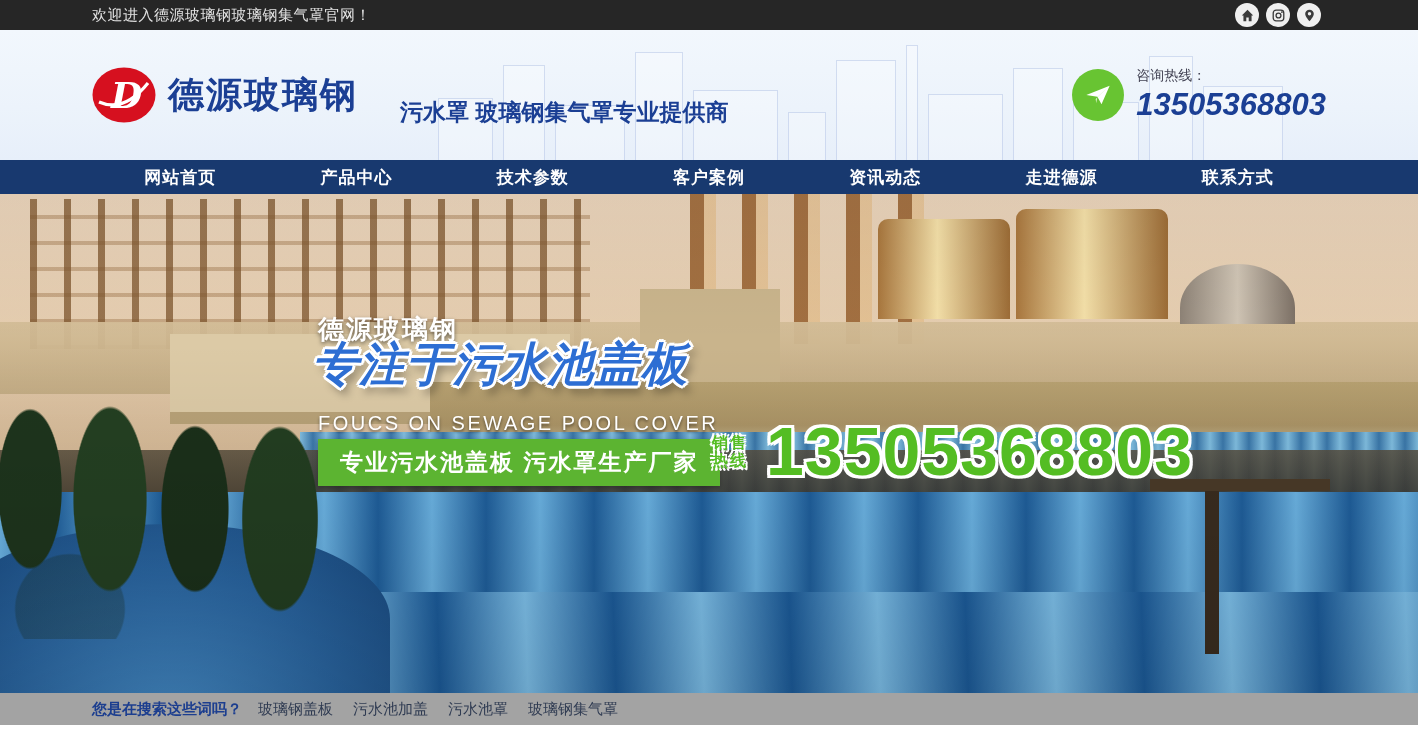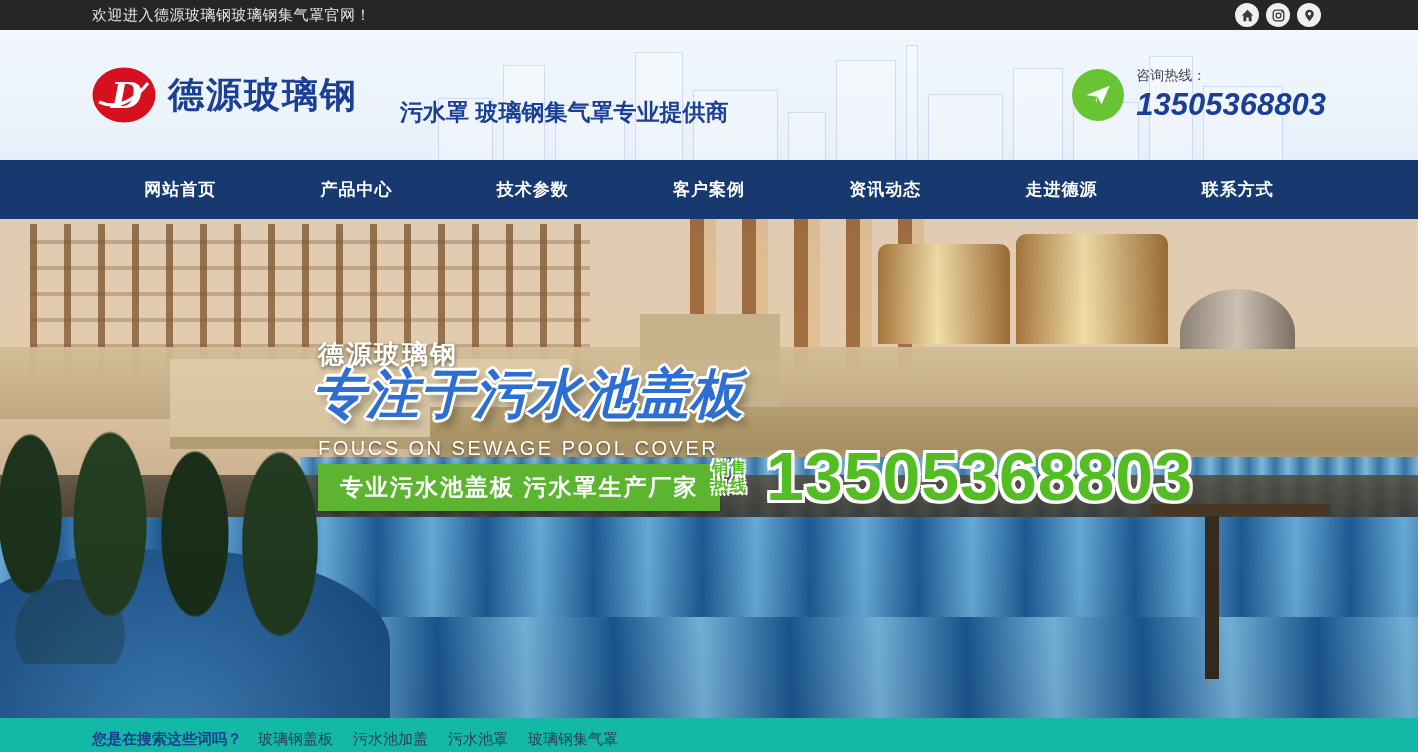--- a/index.html
+++ b/index.html
@@ -30,21 +30,21 @@
   .slogan { margin-left:42px; }
   .slogan-small { font-size:16px; color:#445; margin-bottom:4px; }
   .slogan-big { font-size:23px; font-weight:bold; color:#1b3f94;margin-top:35px; }
   .hotline { margin-left:auto; display:flex; align-items:center; gap:12px; }
   .plane-circle { width:52px; height:52px; border-radius:50%; background:#68c432;
     display:flex; align-items:center; justify-content:center; }
   .hotline-label { font-size:14px; color:#445; margin-bottom:2px; }
   .hotline-number { font-size:31px; font-weight:bold; font-style:italic; color:#1b3f94; }
 
   
-  .nav { height:59px; background:#18396f; }
+  .nav { height:34px; background:#18396f; }
   .nav-inner { width:1234px; margin:0 auto; height:100%; display:flex; }
   .nav-item { flex:1; display:flex; align-items:center; justify-content:center;
     color:#fff; font-size:17px; font-weight:bold; letter-spacing:1px; cursor:pointer; }
 
   
   .banner { position:relative; height:499px; overflow:hidden; cursor:pointer;
     background:linear-gradient(180deg,#e9d3ba 0%,#e4ccae 28%,#d6ba97 52%,#c3a478 72%,#b2976d 100%); }
   .banner * { pointer-events:none; }
   .scene { position:absolute; inset:0; }
   .towers { position:absolute; left:30px; top:5px; width:560px; height:150px;
@@ -86,38 +86,38 @@
       radial-gradient(ellipse 90px 90px at 80px 300px,#17291646 60%,rgba(0,0,0,0) 62%); }
   .post1 { position:absolute; left:1205px; top:290px; width:14px; height:170px; background:#3a2d20; }
   .post2 { position:absolute; left:1150px; top:285px; width:180px; height:12px; background:#4a3a28; }
   .shade { position:absolute; inset:0;
     background:linear-gradient(180deg,rgba(0,0,0,.04) 0%,rgba(0,0,0,0) 30%,rgba(0,0,0,.14) 100%); }
 
   
   .ov { position:absolute; }
   .ov-brand { left:318px; top:118px; font-size:26px; font-weight:bold; color:#fff;
     text-shadow:0 2px 4px rgba(0,0,0,.55); letter-spacing:2px; }
-  .ov-headline { left:312px; top:140px; font-size:53px; font-weight:bold; font-style:italic;
+  .ov-headline { left:312px; top:140px; font-size:46px; font-weight:bold; font-style:italic;
     letter-spacing:1px; color:#2d6ed3;
     text-shadow:-2px -2px 0 #fff,2px -2px 0 #fff,-2px 2px 0 #fff,2px 2px 0 #fff,
       0 -3px 0 #fff,0 3px 0 #fff,-3px 0 0 #fff,3px 0 0 #fff,5px 7px 8px rgba(0,0,0,.4); }
   .ov-sub { left:318px; top:218px; font-size:20px; font-weight:normal; color:#fff;
     letter-spacing:2.5px; text-shadow:0 2px 3px rgba(0,0,0,.5); }
   .ov-btn { left:318px; top:245px; background:#5cb431; color:#fff; font-size:23px;
     font-weight:bold; padding:8px 22px; letter-spacing:2px; box-shadow:0 2px 5px rgba(0,0,0,.3); }
   .ov-sales { left:712px; top:240px; font-size:16px; font-weight:bold; line-height:1.1;
     color:#54bd23; letter-spacing:2px;
     text-shadow:-2px -2px 0 #fff,2px -2px 0 #fff,-2px 2px 0 #fff,2px 2px 0 #fff; }
   .ov-number { left:766px; top:218px; font-size:68px; font-weight:bold; color:#54bd23;
     letter-spacing:1px;
     text-shadow:-3px -3px 0 #fff,3px -3px 0 #fff,-3px 3px 0 #fff,3px 3px 0 #fff,
       0 -3px 0 #fff,0 3px 0 #fff,-3px 0 0 #fff,3px 0 0 #fff; }
 
   
-  .search-strip { height:42px; background:#14b8a6; display:flex; align-items:center;
+  .search-strip { height:32px; background:#a3a3a3; display:flex; align-items:center;
     padding:0 92px; }
   .search-prompt { font-size:15px; font-weight:bold; color:#1c3e8f; margin-right:16px; }
   .keywords { display:flex; gap:20px; }
   .keyword { font-size:15px; color:#2f3b52; text-decoration:none; cursor:pointer; }
   .search-box { margin-left:auto; display:flex; align-items:center; }
   .search-input { width:288px; height:28px; border:1px solid #9a9a9a; background:#fff;
     font-size:14px; padding:0 8px; outline:none; }
   .search-btn { width:90px; height:30px; margin-left:7px; background:#4ec318; border:none;
     color:#fff; font-size:18px; display:flex; align-items:center; justify-content:center;
     gap:6px; cursor:pointer; }

